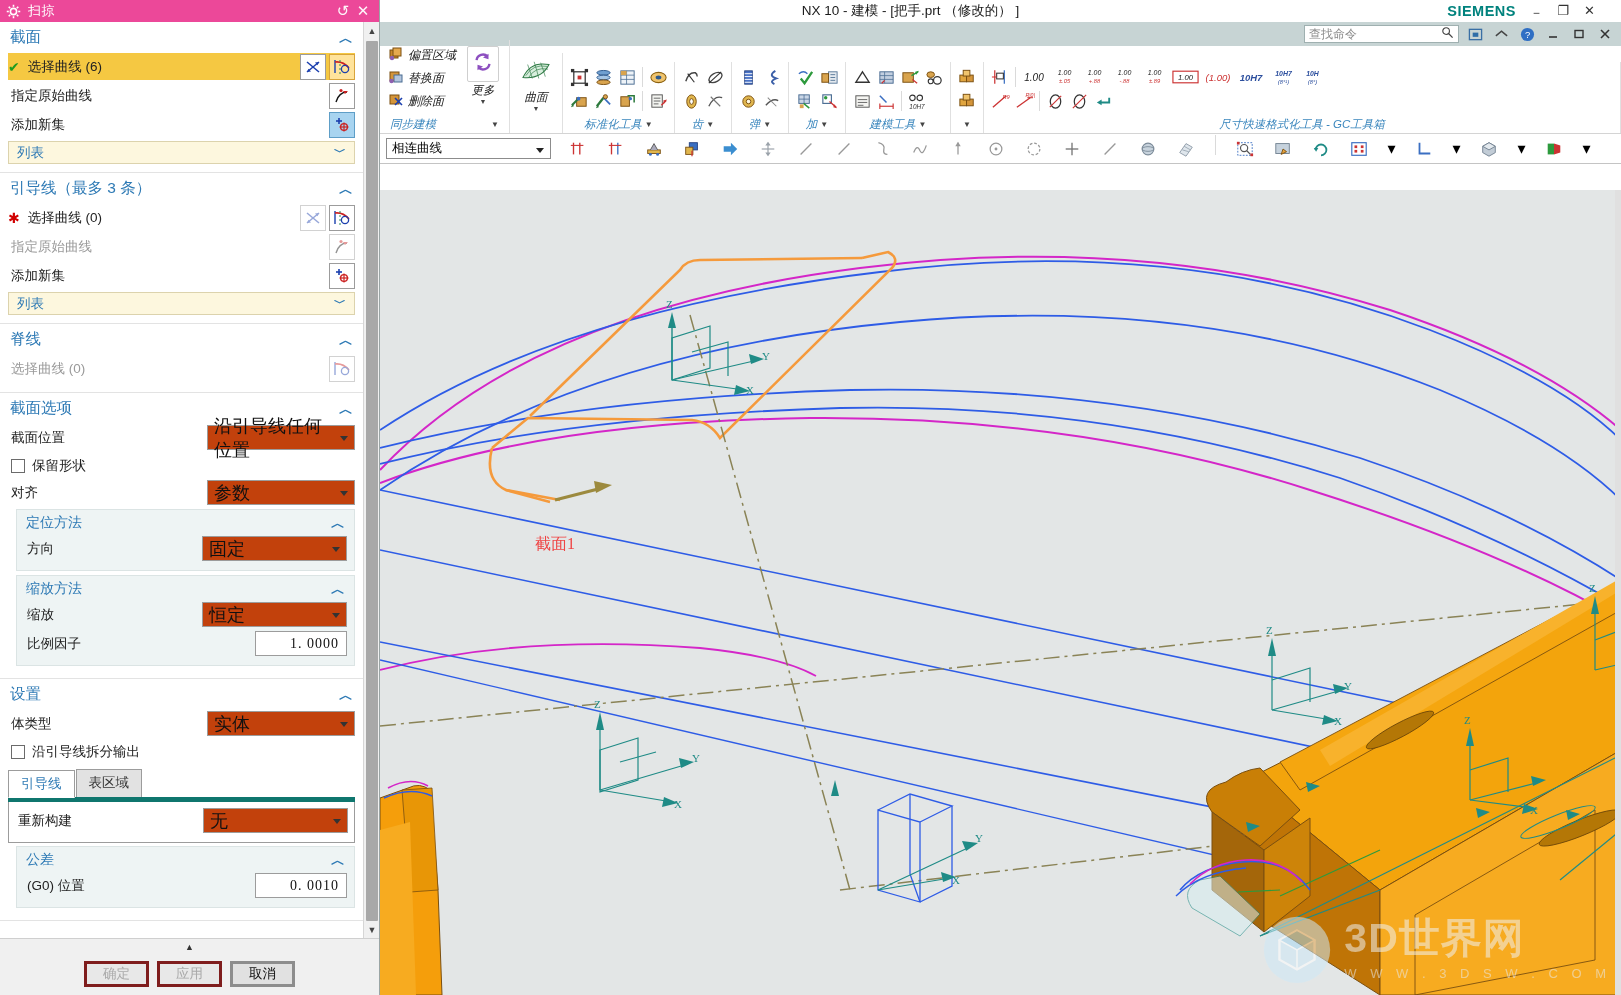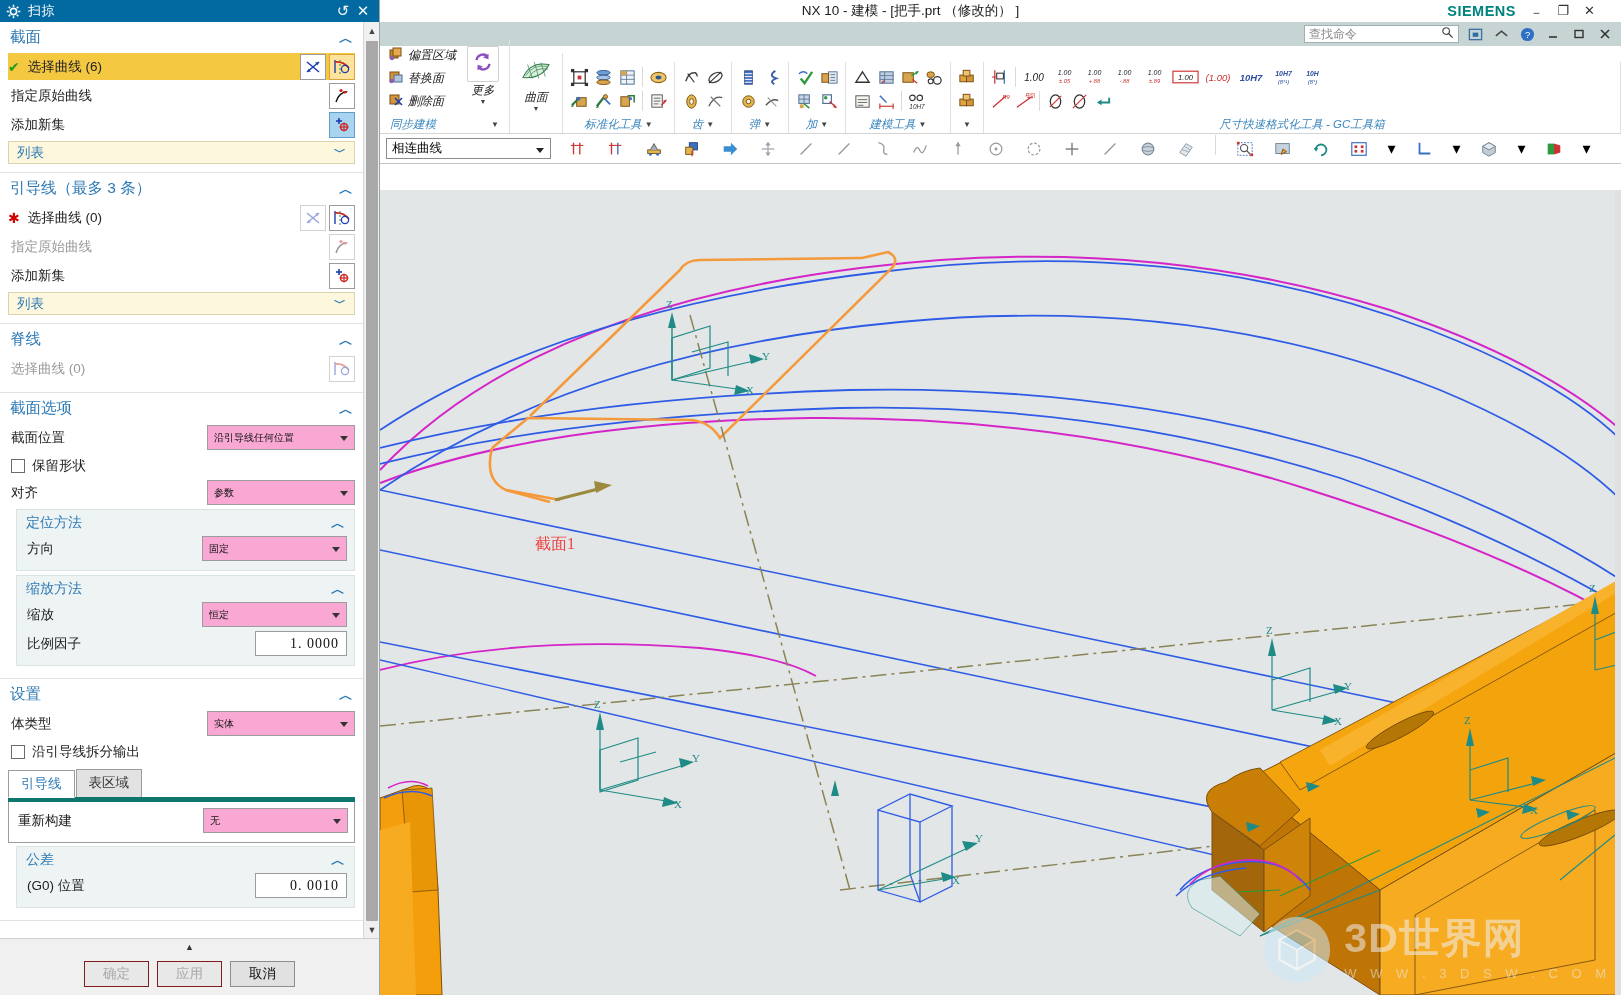--- a/index.html
+++ b/index.html
@@ -10,21 +10,21 @@
   }
   #app { position: relative; width: 1621px; height: 995px; }
 
   
   #dialog {
     position: absolute; left: 0; top: 0; width: 380px; height: 995px;
     background: #ffffff; display: flex; flex-direction: column;
     border-right: 1px solid #9aa5a5;
   }
   .dlg-title {
-    height: 22px; background: #0369a1; color: #ffffff;
+    height: 22px; background: #ec4899; color: #ffffff;
     display: flex; align-items: center; padding: 0 6px; font-size: 13px;
     flex: 0 0 22px;
   }
   .dlg-title .t-gear { width: 15px; height: 15px; margin-right: 7px; position: relative; }
   .dlg-title .t-label { flex: 1; letter-spacing: .5px; }
   .dlg-title .t-btn { width: 20px; text-align: center; font-size: 15px; cursor: pointer; opacity: .95; }
 
   .dlg-body {
     flex: 1 1 auto; position: relative; overflow: hidden;
     display: flex;
@@ -78,21 +78,21 @@
 
   .listbar {
     background: #fdf7de; border: 1px solid #dcd3ad; height: 23px;
     display: flex; align-items: center; justify-content: space-between;
     padding: 0 8px; margin-top: 3px; cursor: pointer;
   }
   .listbar .lt { color: #2e7ab5; font-size: 13.5px; }
   .listbar .lc { color: #2e7ab5; font-size: 12px; font-weight: bold; }
 
   select, .fakesel {
-    height: 25px; border: 1px solid #9c9c9c; background: #f9a8d4; font-size: 10px;
+    height: 25px; border: 1px solid #9c9c9c; background: #c2410c; font-size: 18px;
     padding: 0 20px 0 6px; color: #111; font-family: "Liberation Sans", sans-serif;
     -webkit-appearance: none; appearance: none; cursor: pointer;
     display: flex; align-items: center; position: relative;
   }
   .selwrap { position: relative; }
   .selwrap::after {
     content: ""; position: absolute; right: 7px; top: 11px;
     border-left: 4px solid transparent; border-right: 4px solid transparent;
     border-top: 5px solid #333; pointer-events: none;
   }
@@ -125,21 +125,21 @@
 
   .dlg-footer {
     flex: 0 0 auto; background: #f0f0f0; border-top: 1px solid #cfcfcf;
   }
   .collapse-grip {
     height: 15px; display: flex; align-items: center; justify-content: center;
     font-size: 9px; color: #333; cursor: pointer; background: #f0f0f0;
   }
   .btnrow { display: flex; justify-content: center; gap: 8px; padding: 7px 0 8px 0; background: #f0f0f0; }
   .dbtn {
-    width: 65px; height: 26px; border: 1px solid #7f1d1d; background: #e8e8e8;
+    width: 65px; height: 26px; border: 3px solid #7f1d1d; background: #e8e8e8;
     font-size: 13.5px; color: #aaaaaa; display: flex; align-items: center;
     justify-content: center; cursor: default;
   }
   .dbtn.on { color: #111; background: #e1e1e1; border-color: #8d8d8d; cursor: pointer; }
 
   
   #nx { position: absolute; left: 380px; top: 0; width: 1241px; height: 995px; background: #fff; }
 
   .nx-title {
     height: 22px; background: #ffffff; display: flex; align-items: center;

